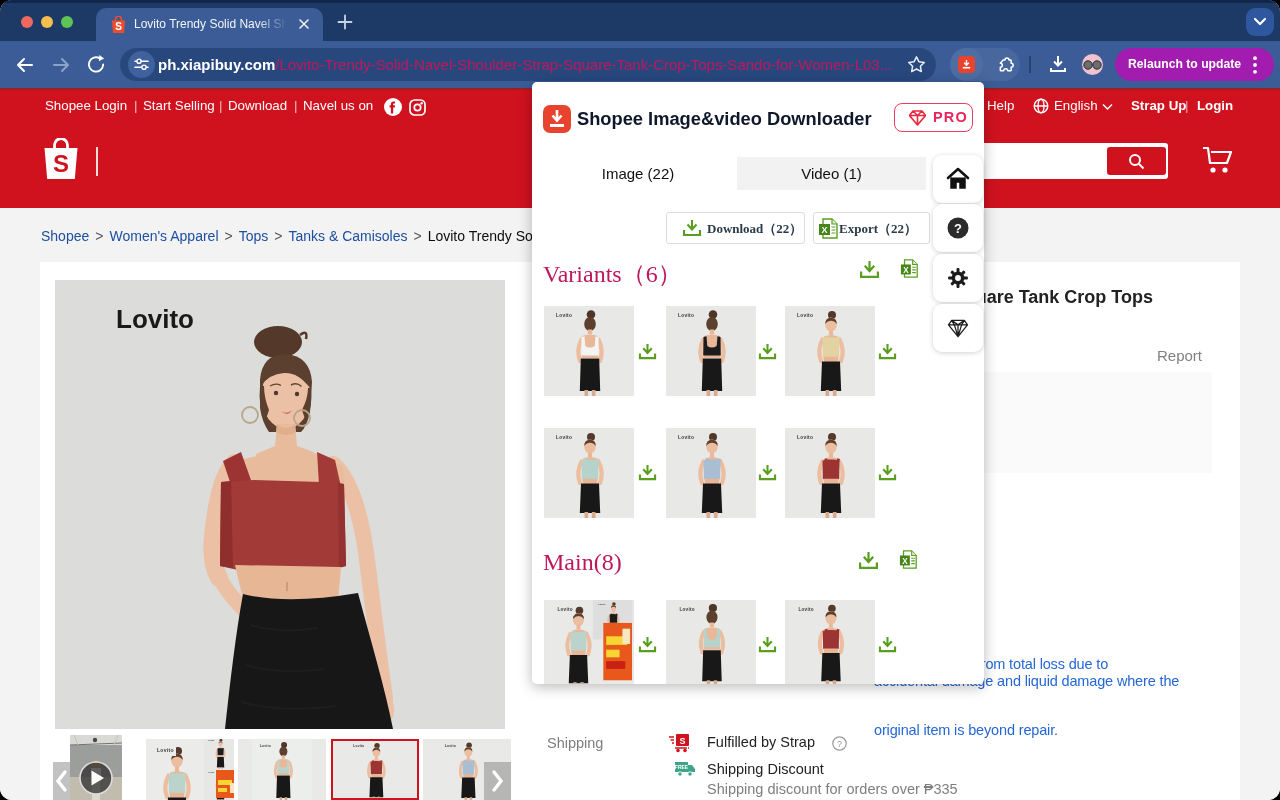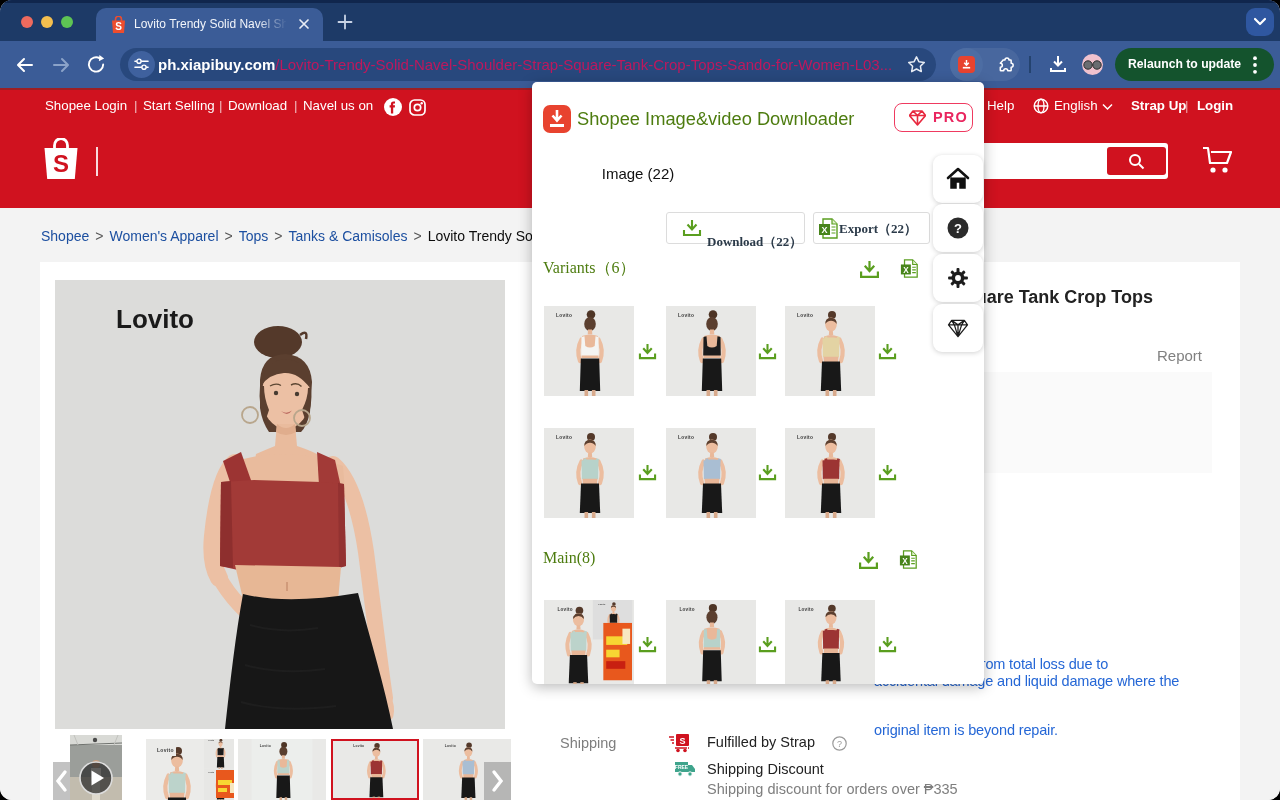--- a/index.html
+++ b/index.html
@@ -11,21 +11,21 @@
   .tabbar{position:absolute;left:0;top:0;width:1280px;height:41px;background:#1d3a67}
   .dot{position:absolute;border-radius:50%;width:12px;height:12px;top:16px}
   .tab{position:absolute;left:96px;top:8px;width:227px;height:33px;background:#3b5c97;border-radius:10px 10px 0 0}
   .tabtitle{position:absolute;left:38px;top:9px;font-size:12px;color:#f2f5fa;white-space:nowrap;width:152px;overflow:hidden}
   .tabfade{position:absolute;right:36px;top:0;width:30px;height:33px;background:linear-gradient(90deg,rgba(59,92,151,0),#3b5c97)}
   .toolbar{position:absolute;left:0;top:41px;width:1280px;height:47px;background:#3b5c97}
   .urlpill{position:absolute;left:120px;top:48px;width:816px;height:33px;border-radius:17px;background:#28487d}
   .tunecirc{position:absolute;left:128px;top:51px;width:27px;height:27px;border-radius:50%;background:#3f619e}
   .urltext{position:absolute;left:158px;top:56px;font-size:15px;color:#fff;font-weight:bold;white-space:nowrap}
   .urltext span{color:#be185d;font-weight:normal}
-  .relaunch{position:absolute;left:1115px;top:48px;width:159px;height:33px;border-radius:17px;background:#14532d;color:#fff;font-size:12.2px;font-weight:bold;line-height:33px}
+  .relaunch{position:absolute;left:1115px;top:48px;width:159px;height:33px;border-radius:17px;background:#a21caf;color:#fff;font-size:12.2px;font-weight:bold;line-height:33px}
   .redline{position:absolute;left:0;top:88px;width:1280px;height:2px;background:#9c1f23}
   
   .shopee{position:absolute;left:0;top:90px;width:1280px;height:118px;background:#d0121f;color:#fff}
   .snav{position:absolute;top:8px;font-size:13.3px;color:#fff;white-space:nowrap}
   
   .pagebg{position:absolute;left:0;top:208px;width:1280px;height:592px;background:#f3f3f3}
   .crumbs{position:absolute;left:41px;top:228px;font-size:14px;color:#1c4fa0;white-space:nowrap}
   .crumbs b{color:#0c0c0c;font-weight:normal}
   .crumbs .gt{color:#555;padding:0 6px}
   .card{position:absolute;left:40px;top:262px;width:1200px;height:538px;background:#fff}
@@ -35,25 +35,25 @@
   .ptitle{position:absolute;top:287px;right:127px;font-size:18px;font-weight:bold;color:#222;white-space:nowrap}
   .report{position:absolute;left:1157px;top:347px;font-size:15px;color:#808080}
   .grayblock{position:absolute;left:532px;top:372px;width:680px;height:101px;background:#fafafa}
   .bluetxt{position:absolute;font-size:14.5px;color:#2567d6;white-space:nowrap;letter-spacing:-.15px}
   .graytxt{position:absolute;font-size:14.5px;color:#7e7e7e;white-space:nowrap}
   .darktxt{position:absolute;font-size:14.5px;color:#222;white-space:nowrap}
   
   .pop{position:absolute;left:532px;top:82px;width:452px;height:602px;background:#fff;border-radius:5px;box-shadow:0 3px 14px rgba(0,0,0,.28);overflow:hidden}
   .pop *{box-sizing:border-box}
   .exticon{position:absolute;left:11px;top:23px;width:28px;height:28px;border-radius:7px;background:#e8432f}
-  .poptitle{position:absolute;left:45px;top:26px;font-size:18.3px;font-weight:normal;color:#4d7c0f}
+  .poptitle{position:absolute;left:45px;top:26px;font-size:18.3px;font-weight:bold;color:#0f172a}
   .probtn{position:absolute;left:362px;top:21px;width:79px;height:29px;border:1.5px solid #ef3a60;border-radius:8px}
   .tabcell{position:absolute;top:75px;width:192px;height:33px;font-size:15px;color:#111;text-align:center;line-height:33px}
   .dlbtn{position:absolute;top:130px;height:32px;background:#fff;border:1px solid #dcdcdc;border-radius:3px;font-family:"Liberation Serif",serif;font-weight:bold;font-size:13px;color:#2b3a49;white-space:nowrap}
-  .shead{position:absolute;left:11px;font-family:"Liberation Serif",serif;font-size:16px;color:#4d7c0f}
+  .shead{position:absolute;left:11px;font-family:"Liberation Serif",serif;font-size:24px;color:#be185d}
   .gthumb{position:absolute;width:90px;height:90px;background:#e8e8e6}
   
   .fbtn{position:absolute;left:933px;width:50px;height:48px;background:#fff;border-radius:9px;box-shadow:0 1px 5px rgba(0,0,0,.18)}
 </style>
 </head>
 <body>
 <div class="win">
 
   <div class="tabbar"></div>
   <div class="topline"></div>
@@ -241,21 +241,21 @@
     <path d="M195 345 q32 9 68 3 M190 385 q36 10 80 4 M186 422 q40 11 95 4" stroke="#1e1e1e" stroke-width="2" fill="none"></path>
   </svg></div>
 
   <div class="ptitle">Lovito Trendy Solid Navel Shoulder Strap Square Tank Crop Tops</div>
   <div class="report">Report</div>
   <div class="grayblock"></div>
   <div class="bluetxt" style="left:847px;top:656px">protects your orders from total loss due to</div>
   <div class="bluetxt" style="left:874px;top:673px">accidental damage and liquid damage where the</div>
   <div class="bluetxt" style="left:874px;top:722px">original item is beyond repair.</div>
 
-  <div class="graytxt" style="left:560px;top:735px">Shipping</div>
+  <div class="graytxt" style="left:547px;top:735px">Shipping</div>
   <div class="darktxt" style="left:707px;top:734px">Fulfilled by Strap</div>
   <svg class="abs" style="left:832px;top:736px" width="15" height="15" viewBox="0 0 15 15">
       <circle cx="7.5" cy="7.5" r="6.7" fill="none" stroke="#9a9a9a" stroke-width="1.2"></circle>
       <text x="7.5" y="11" font-size="9" fill="#9a9a9a" text-anchor="middle">?</text>
     </svg>
   <div class="darktxt" style="left:707px;top:761px">Shipping Discount</div>
   <div class="graytxt" style="left:707px;top:781px">Shipping discount for orders over ₱335</div>
 
   <svg class="abs" style="left:668px;top:733px" width="24" height="20" viewBox="0 0 24 20">
       <rect x="8" y="1" width="13" height="12" rx="1" fill="#d0121f"></rect>
@@ -394,26 +394,27 @@
         </svg>
     </div>
     <div class="poptitle">Shopee Image&amp;video Downloader</div>
     <div class="probtn">
       <svg style="position:absolute;left:14px;top:5.5px" width="17" height="16" viewBox="0 0 17 16">
           <path d="M4 1 H13 L16.5 5.5 L8.5 15 L0.5 5.5 Z M0.5 5.5 H16.5 M4 1 L8.5 5.5 L13 1 M8.5 5.5 L8.5 15" fill="none" stroke="#e8293f" stroke-width="1.6" stroke-linejoin="round"></path>
         </svg>
       <span style="position:absolute;left:38px;top:5px;font-size:14.5px;font-weight:bold;color:#e9255e;letter-spacing:1.2px">PRO</span>
     </div>
     <div class="tabcell" style="left:10px;background:#fff">Image (22)</div>
+    <div class="tabcell" style="left:205px;width:189px;background:#f2f2f2">Video (1)</div>
     <div class="dlbtn" style="left:134px;width:139px">
       <svg style="position:absolute;left:15px;top:6px" width="20" height="19" viewBox="0 0 20 19">
           <path d="M10 1 V9.5 M5.5 5.5 L10 10.5 L14.5 5.5" stroke="#5a9e1f" stroke-width="2.1" fill="none"></path>
           <path d="M2 11 V16 H18 V11" stroke="#5a9e1f" stroke-width="2.1" fill="none"></path>
         </svg>
-      <span style="position:absolute;left:40px;top:20px">Download（22）</span>
+      <span style="position:absolute;left:40px;top:7px">Download（22）</span>
     </div>
     <div class="dlbtn" style="left:281px;width:117px">
       <svg style="position:absolute;left:4px;top:4px" width="21" height="24" viewBox="0 0 21 24">
         <path d="M5 2 H14 L19 7 V21 H5 Z" fill="#fff" stroke="#5a9e1f" stroke-width="1.4"></path>
         <path d="M14 2 L14 7 H19" fill="#dff0cc" stroke="#5a9e1f" stroke-width="1.2"></path>
         <rect x="1" y="7" width="11" height="11" fill="#47841a"></rect>
         <text x="6.5" y="16" font-size="9" font-weight="bold" fill="#fff" text-anchor="middle" font-family="Liberation Sans">X</text>
         <path d="M13.5 10 h4 M13.5 13 h4 M13.5 16 h4" stroke="#5a9e1f" stroke-width="1.2"></path>
       </svg>
       <span style="position:absolute;left:25px;top:7px">Export（22）</span>

